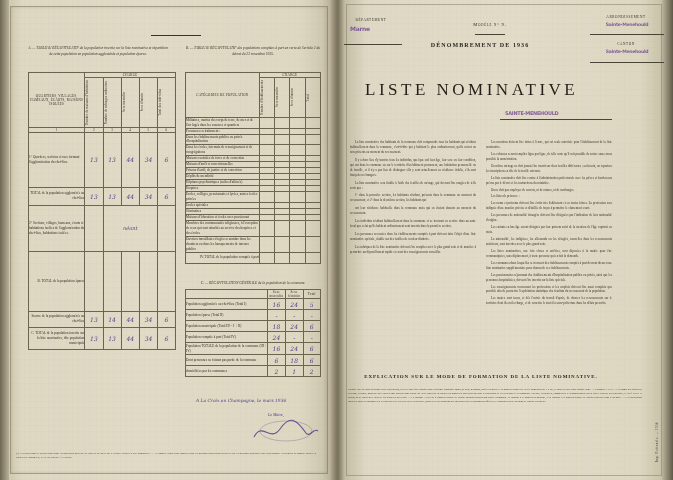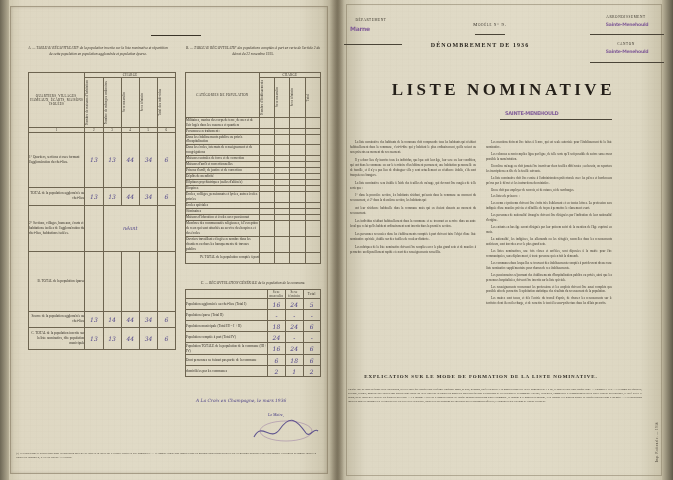--- a/index.html
+++ b/index.html
@@ -70,22 +70,22 @@
 
   
   .boxlabel{position:absolute;text-align:center;font-size:3.4px;letter-spacing:.6px;
      color:#353027;font-variant:small-caps;}
   .fieldrule{position:absolute;height:1px;background:#4a4437;}
   .modele{position:absolute;left:430px;top:22px;width:120px;text-align:center;
      font-size:4.6px;letter-spacing:.8px;color:#2f2a22;font-variant:small-caps;}
   .modrule{position:absolute;left:475px;top:34px;width:30px;height:1px;background:#4a4437;}
   .denomb{position:absolute;left:400px;top:42px;width:160px;text-align:center;
      font-size:6px;letter-spacing:1.1px;color:#2b2720;font-weight:bold;}
-  .bigtitle{position:absolute;left:365px;top:80px;width:250px;text-align:right;
-     font-size:17px;letter-spacing:3.5px;color:#241f19;font-weight:bold;}
+  .bigtitle{position:absolute;left:365px;top:80px;width:250px;text-align:left;
+     font-size:17px;letter-spacing:3.5px;color:#241f19;font-weight:normal;}
   .subtitle{position:absolute;left:355px;top:108px;width:200px;text-align:right;
      font-size:7px;letter-spacing:1px;color:#2b2720;}
   .communestamp{position:absolute;left:505px;top:110px;font-size:5px;}
   .commrule{position:absolute;left:500px;top:119px;width:112px;height:1px;background:#4a4437;}
 
   .bodycol{position:absolute;font-size:3.1px;line-height:1.6;color:#3b352b;
      text-align:justify;}
   #colL{left:350px;top:140px;width:126px;}
   #colR{left:486px;top:140px;width:126px;}
 

